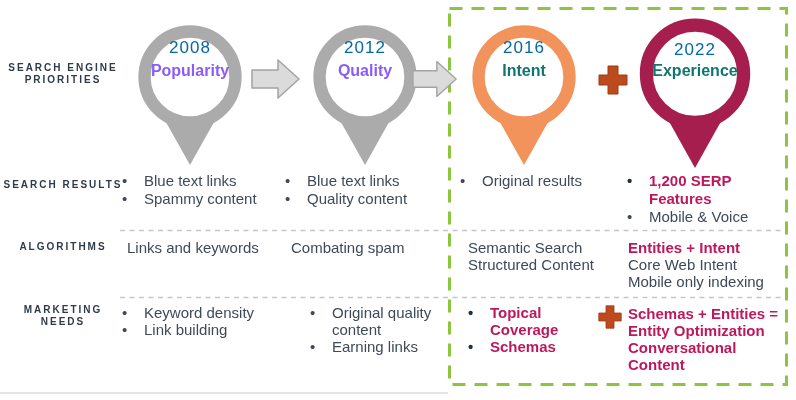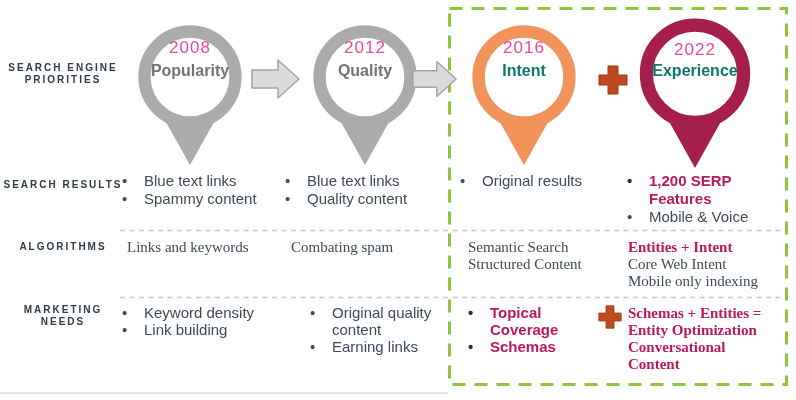--- a/index.html
+++ b/index.html
@@ -12,39 +12,39 @@
     position:absolute;left:0;width:126px;text-align:center;
     font-size:10px;font-weight:bold;letter-spacing:2px;line-height:12px;
     color:#2E3B49;text-transform:uppercase;
   }
   
   .pin{position:absolute;width:114px;height:144px;}
   .pin.big{width:122px;height:154px;}
   .pin svg{position:absolute;left:0;top:0;}
   .pin-year{
     position:absolute;top:15px;left:0;width:100%;text-align:center;
-    font-size:17px;color:#ec4899;letter-spacing:1px;
+    font-size:17px;color:#0369a1;letter-spacing:1px;
   }
   .pin-label{
     position:absolute;top:39px;left:0;width:100%;text-align:center;
-    font-size:16px;font-weight:bold;color:#737373;
+    font-size:16px;font-weight:bold;color:#8b5cf6;
   }
   .pin-label.blue{color:#0f766e;}
   
   .arrow,.plus{position:absolute;}
   
   .divider{position:absolute;left:120px;}
   .greenbox{position:absolute;left:448px;top:7px;}
   .slide-edge{position:absolute;left:0;top:392px;width:448px;height:2px;background:#E4E4E4;}
   
   .cell{position:absolute;font-size:15px;line-height:18px;}
   .cell.tight{line-height:17px;}
   .li{display:flex;}
   .li::before{content:"\2022";flex:0 0 22px;color:#3E4A59;}
-  .line{display:block;font-family:Liberation Serif, serif;}
+  .line{display:block;}
   .b{font-weight:bold;color:#be185d;}
   .b.li::before{color:#222F43;}
 </style>
 </head>
 <body>
 
 <div id="stage">
 
   <svg class="divider" style="top:229px" width="664" height="3">
     <line x1="0" y1="1.5" x2="664" y2="1.5" stroke="#C6C6C6" stroke-width="1.6" stroke-dasharray="5 4.5"></line>

